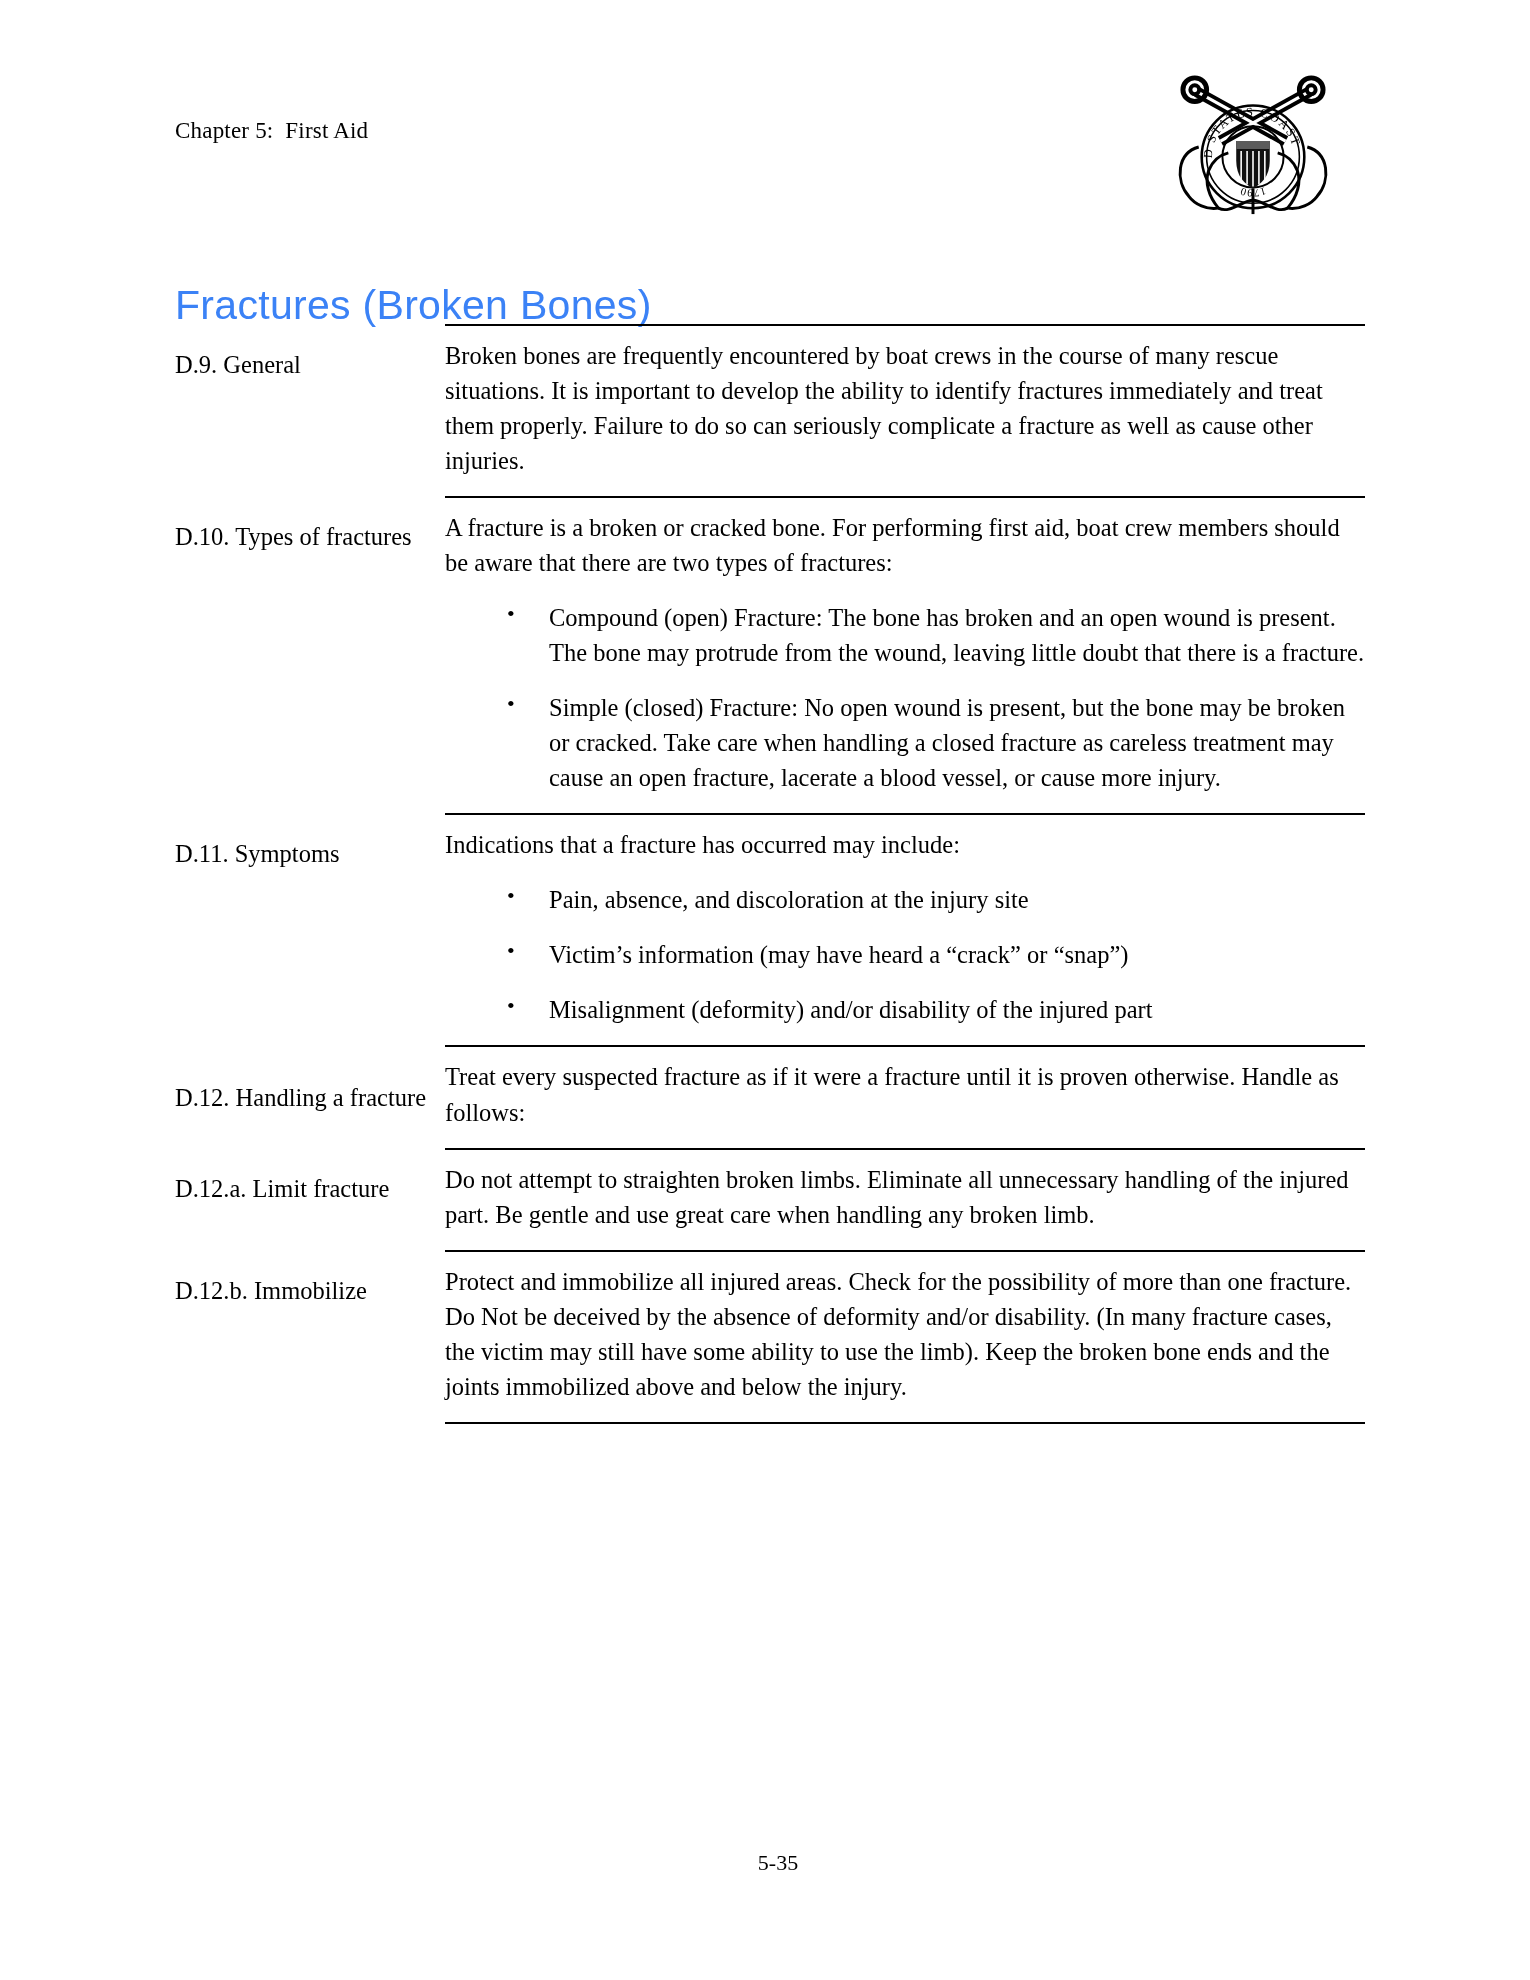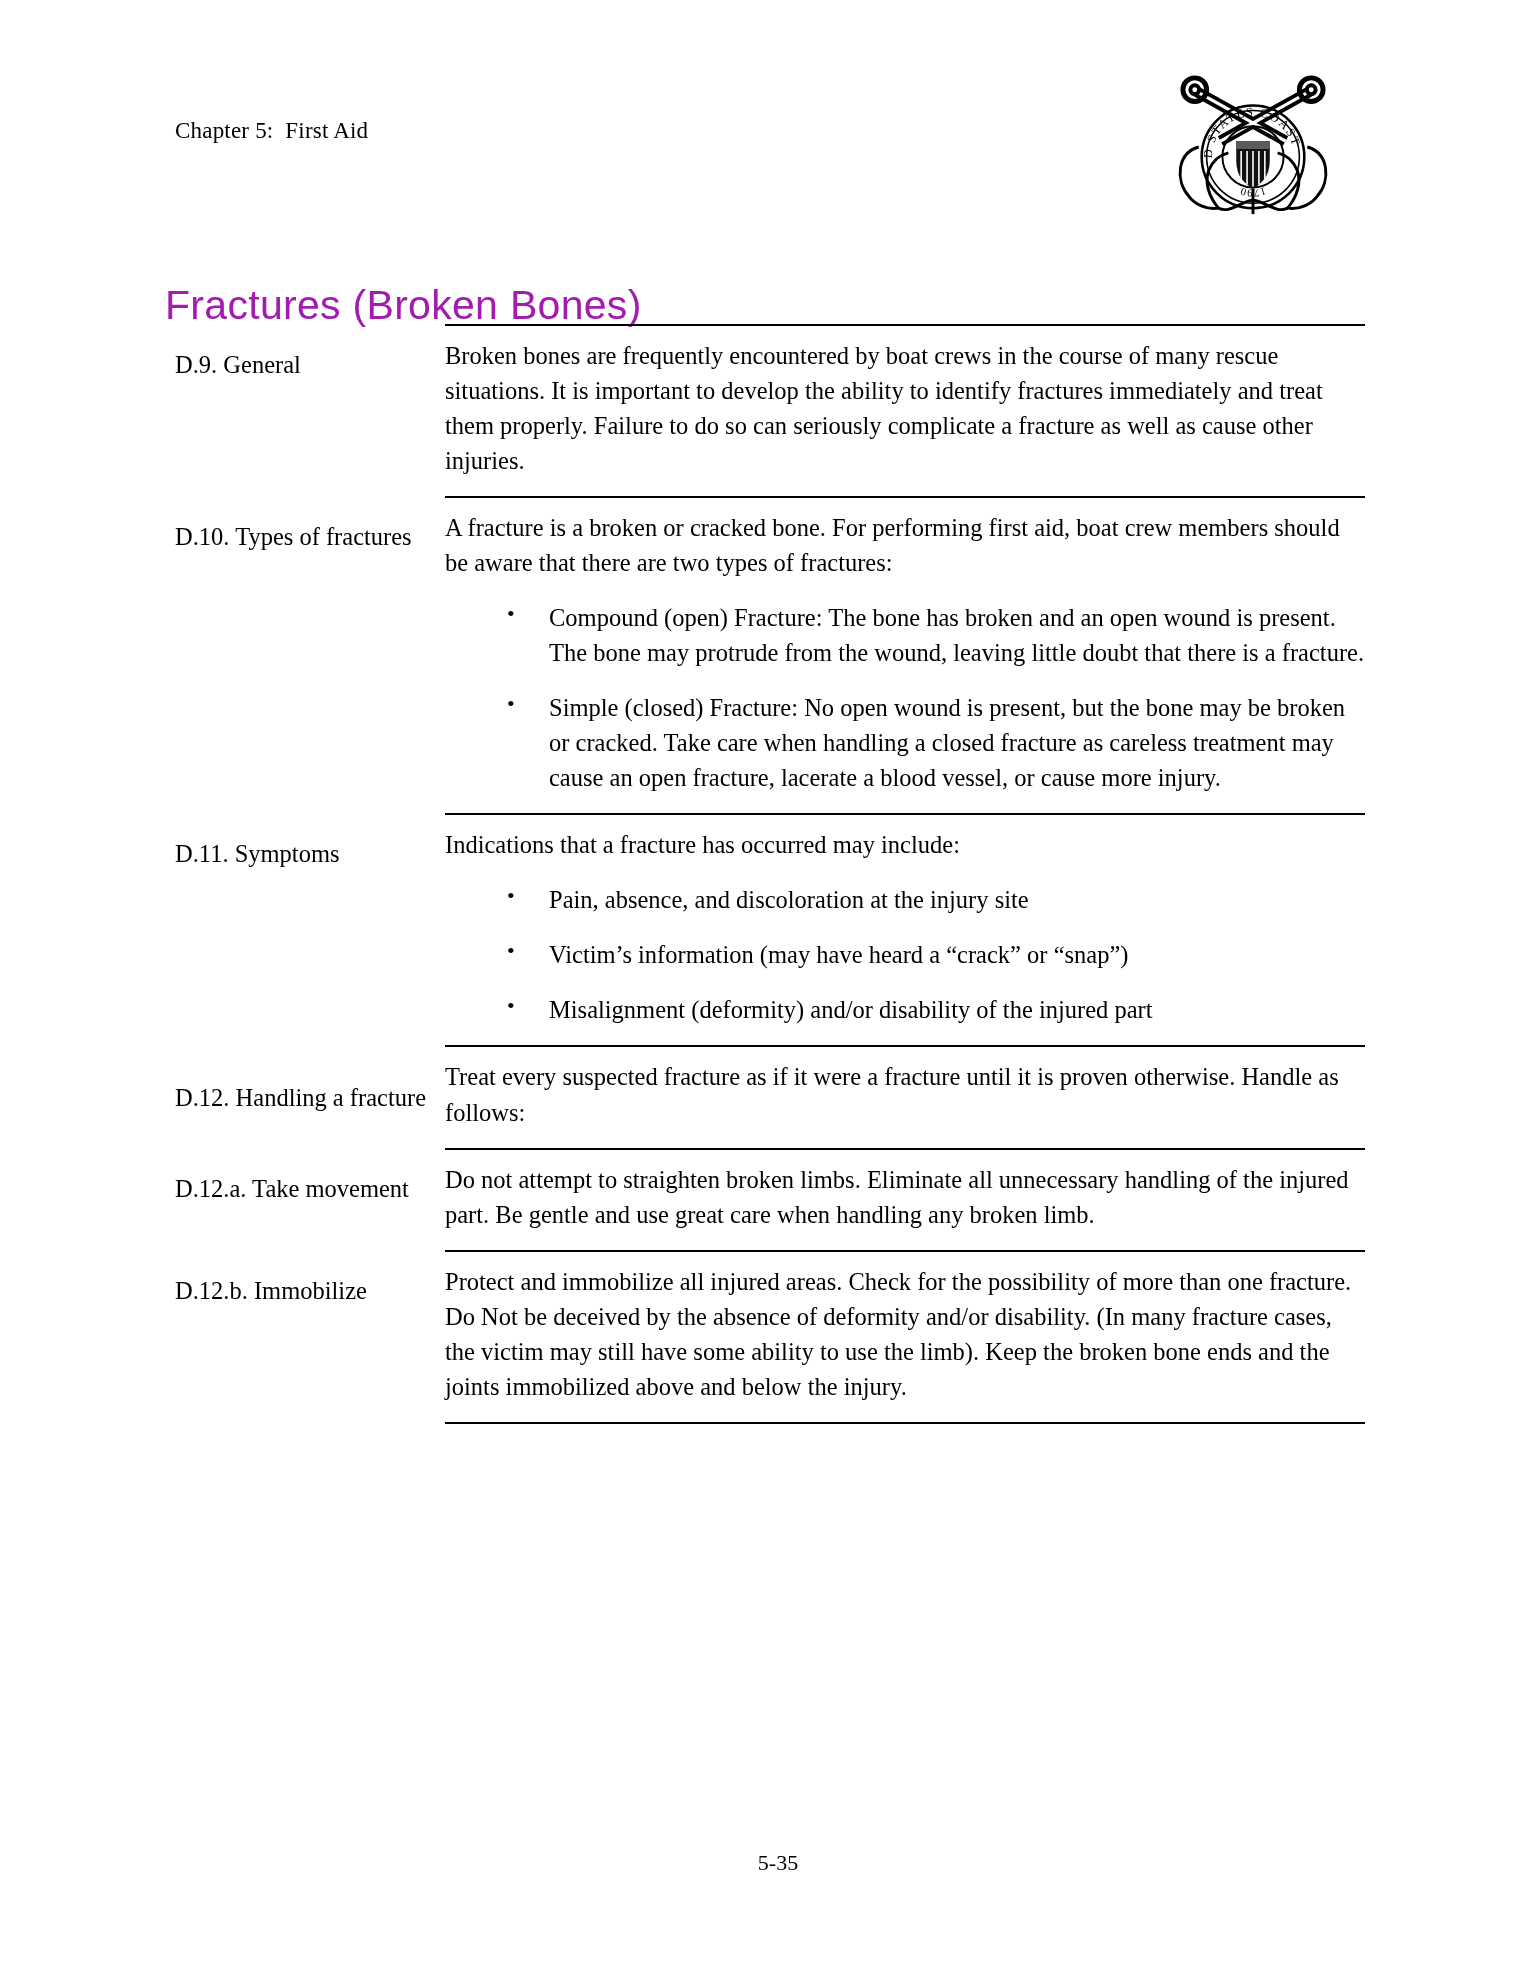--- a/index.html
+++ b/index.html
@@ -40,27 +40,27 @@
     right: 0;
     top: -40px;
     width: 168px;
     height: 150px;
   }
   .seal svg { display: block; width: 168px; height: 150px; }
 
   
   .page-title {
     position: absolute;
-    left: 165px;
+    left: 175px;
     top: 255px;
     font-family: "Liberation Sans", "DejaVu Sans", sans-serif;
     font-size: 41px;
     font-weight: 400;
     letter-spacing: 0.3px;
-    color: #a21caf;
+    color: #3b82f6;
   }
 
   
   .content-table {
     position: absolute;
     left: 175px;
     top: 324px;
     width: 1190px;
   }
   .row {
@@ -240,21 +240,21 @@
 
     <div class="row">
       <div class="cell-label center">D.12. Handling a fracture</div>
       <div class="cell-body tight">
         <p>Treat every suspected fracture as if it were a fracture until it is proven otherwise. Handle as follows:</p>
       </div>
     </div>
     <div class="rule rule-indented"></div>
 
     <div class="row">
-      <div class="cell-label">D.12.a.  Take movement</div>
+      <div class="cell-label">D.12.a.  Limit fracture</div>
       <div class="cell-body">
         <p>Do not attempt to straighten broken limbs. Eliminate all unnecessary handling of the injured part. Be gentle and use great care when handling any broken limb.</p>
       </div>
     </div>
     <div class="rule rule-indented"></div>
 
     <div class="row">
       <div class="cell-label">D.12.b.  Immobilize</div>
       <div class="cell-body">
         <p>Protect and immobilize all injured areas. Check for the possibility of more than one fracture. Do Not be deceived by the absence of deformity and/or disability. (In many fracture cases, the victim may still have some ability to use the limb). Keep the broken bone ends and the joints immobilized above and below the injury.</p>

